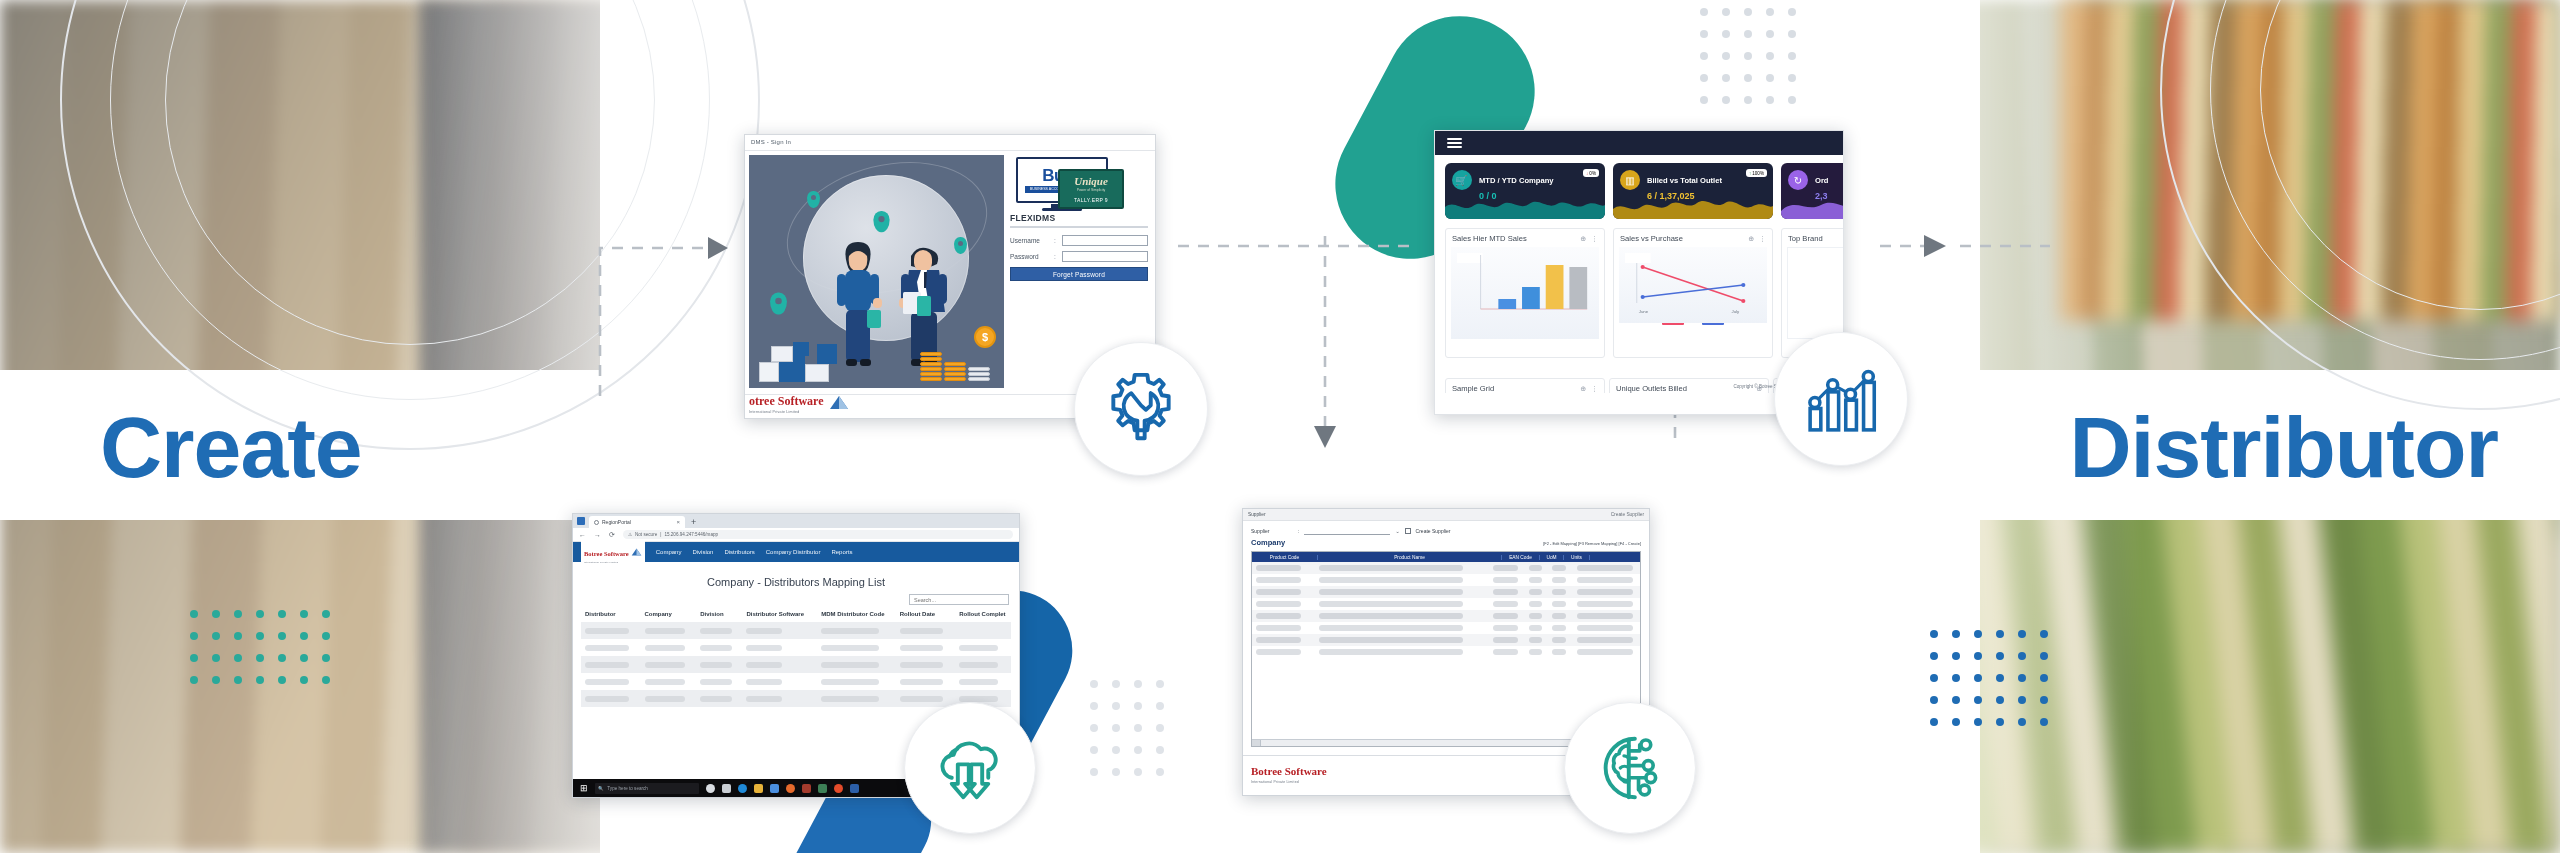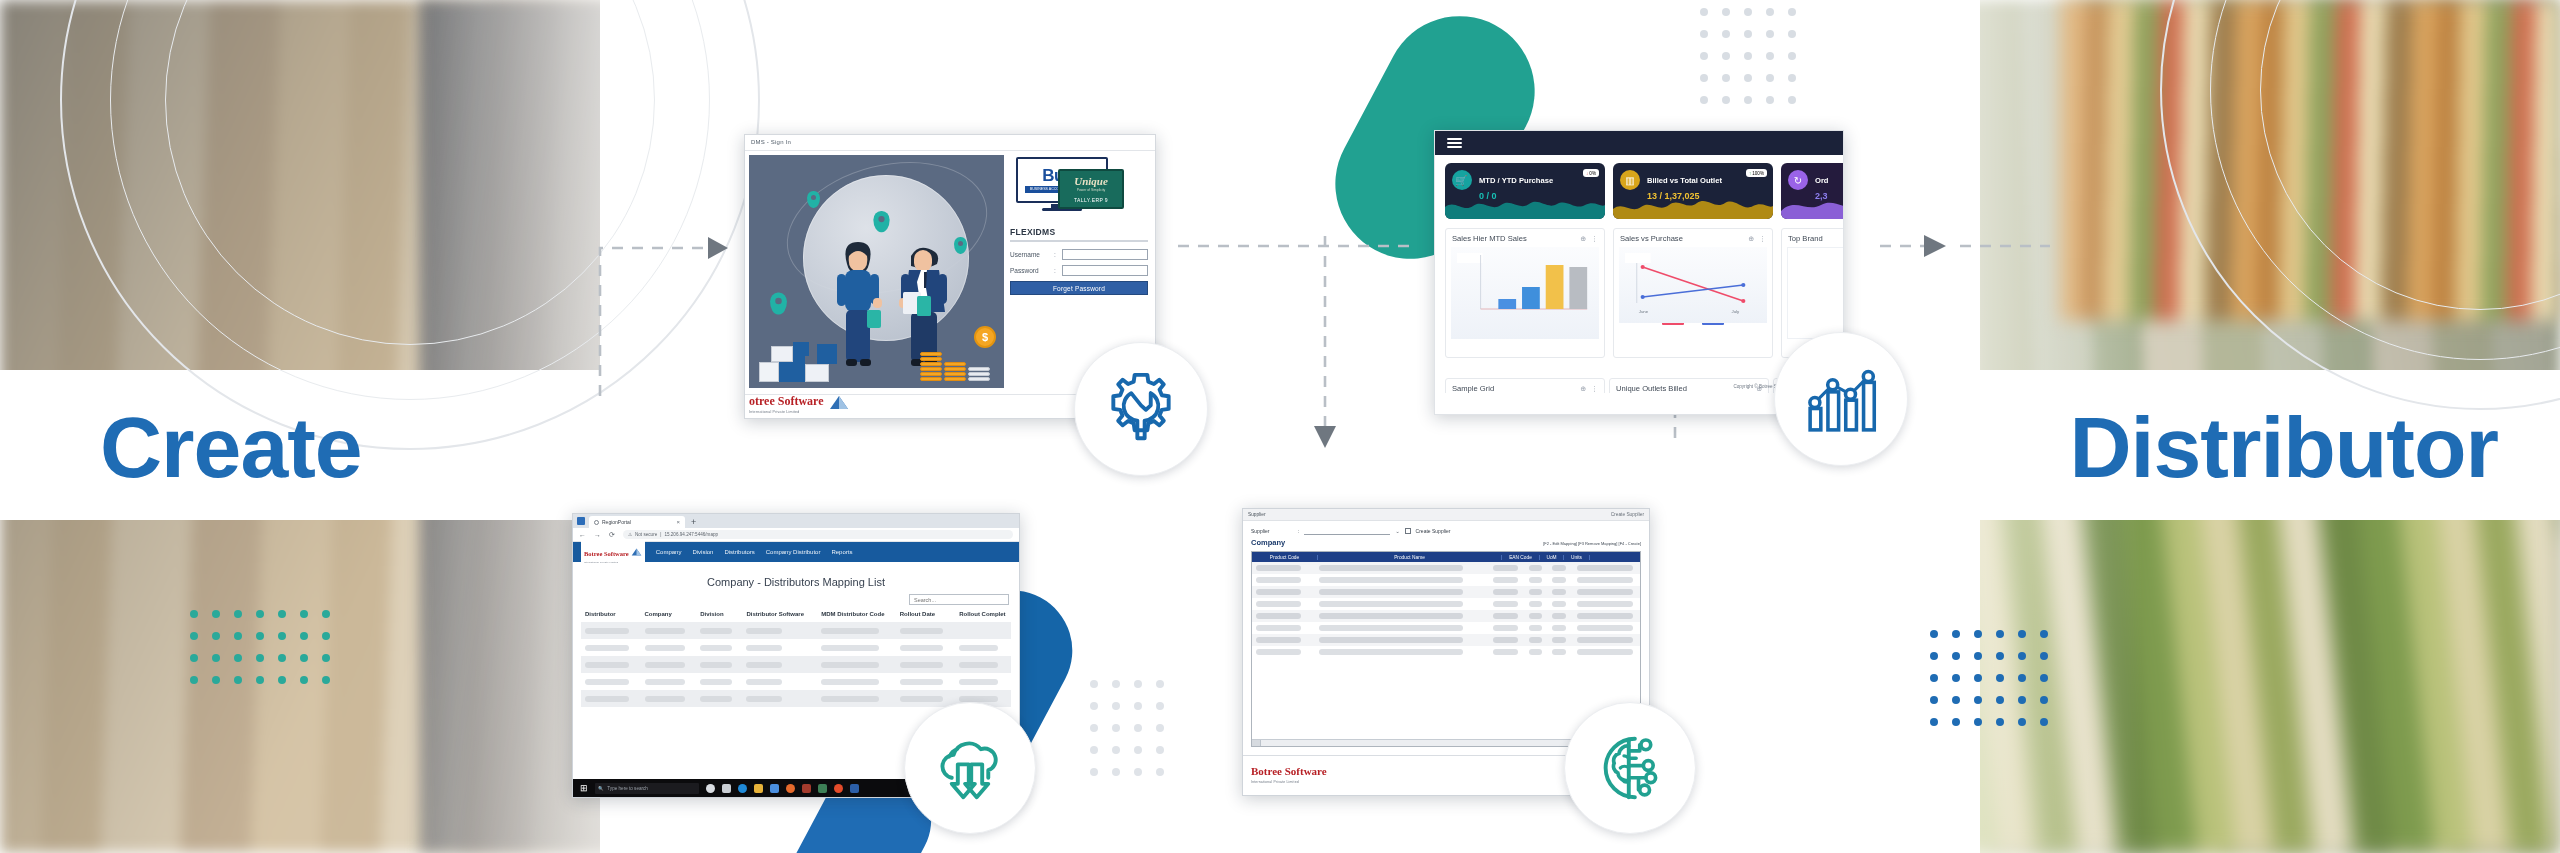--- a/index.html
+++ b/index.html
@@ -131,21 +131,21 @@
   .busy-sub { font-size: 3.6px; color: #fff; background: #1a4f9c; padding: 1px 5px; margin-top: 2px; text-align: center; line-height: 1.25; }
   .mon-stand { width: 22px; height: 4px; background: #1a2f5a; margin: 1px auto 0; }
   .mon-base { width: 40px; height: 2.5px; background: #1a2f5a; margin: 0 auto; border-radius: 2px; }
   .tally-card { position: absolute; right: -16px; top: 12px; width: 66px; height: 40px; background: #186b5c;
     border: 2px solid #0f4a40; border-radius: 2px; display: flex; flex-direction: column;
     align-items: center; justify-content: center; }
   .tally-word { font-family: "Liberation Serif", serif; font-style: italic; font-weight: 700; font-size: 11px; color: #e8e1c4; line-height: 1; }
   .tally-sub { font-size: 3.4px; color: #cfd9c8; margin-top: 1px; }
   .tally-erp { font-size: 5px; color: #fff; margin-top: 5px; letter-spacing: .4px; }
 
-  .form-wrap { margin-top: 14px; padding-right: 2px; }
+  .form-wrap { padding-right: 2px; }
   .form-title { font-size: 8.5px; font-weight: 700; color: #2c3644; letter-spacing: .3px; }
   .form-rule { height: 2px; background: #d0d5dc; margin: 3px 0 7px; }
   .form-row { display: flex; align-items: center; margin-bottom: 5px; font-size: 6.5px; color: #4a5562; }
   .form-row label { width: 44px; }
   .form-row .colon { width: 8px; color: #8a93a0; }
   .form-row input { flex: 1; height: 11px; border: 1px solid #9aa4b1; background: #fff; font-size: 6px; padding: 0 3px; }
   .form-btn { margin-top: 4px; width: 100%; height: 14px; background: #2f5fa5; color: #fff; border: 1px solid #23497f;
     font-size: 6.5px; letter-spacing: .2px; display: flex; align-items: center; justify-content: center; }
 
   .login-footer { height: 16px; border-top: 1px solid #e2e5e9; display: flex; align-items: center; padding-left: 4px; }
@@ -561,38 +561,38 @@
     <div class="dash-body">
 
       <div class="kpi-row">
         <div class="kpi">
           <div class="kpi-badge">
             <span style="color:#d9534f;">↓</span>
             <span>0%</span>
           </div>
           <div class="kpi-head">
             <span class="kpi-ic" style="background:#16a3a0;">🛒</span>
-            <span class="kpi-title">MTD / YTD Purchase</span>
+            <span class="kpi-title">MTD / YTD Company</span>
           </div>
           <div class="kpi-val" style="color:#17c0b5;">0 / 0</div>
           <svg class="kpi-wave" viewBox="0 0 160 26" preserveAspectRatio="none">
             <path d="M0 14 C10 6 18 20 28 13 C38 6 46 19 56 12 C66 5 74 18 84 11 C94 4 102 17 112 11 C122 5 130 18 140 12 C150 7 156 15 160 12 L160 26 L0 26 Z" fill="#0f7d7c"></path>
           </svg>
         </div>
 
         <div class="kpi">
           <div class="kpi-badge">
             <span style="color:#3a9b58;">↑</span>
             <span>100%</span>
           </div>
           <div class="kpi-head">
             <span class="kpi-ic" style="background:#d8a51b;">▥</span>
             <span class="kpi-title">Billed vs Total Outlet</span>
           </div>
-          <div class="kpi-val" style="color:#f1c232;">13 / 1,37,025</div>
+          <div class="kpi-val" style="color:#f1c232;">6 / 1,37,025</div>
           <svg class="kpi-wave" viewBox="0 0 160 26" preserveAspectRatio="none">
             <path d="M0 16 C10 8 18 21 28 14 C38 7 46 20 56 12 C66 4 74 18 84 10 C94 3 102 17 112 10 C122 4 130 19 140 13 C150 8 156 16 160 13 L160 26 L0 26 Z" fill="#b08a14"></path>
           </svg>
         </div>
 
         <div class="kpi" style="background:#241b3d;">
           <div class="kpi-head">
             <span class="kpi-ic" style="background:#9a63e8;">↻</span>
             <span class="kpi-title">Ord</span>
           </div>

